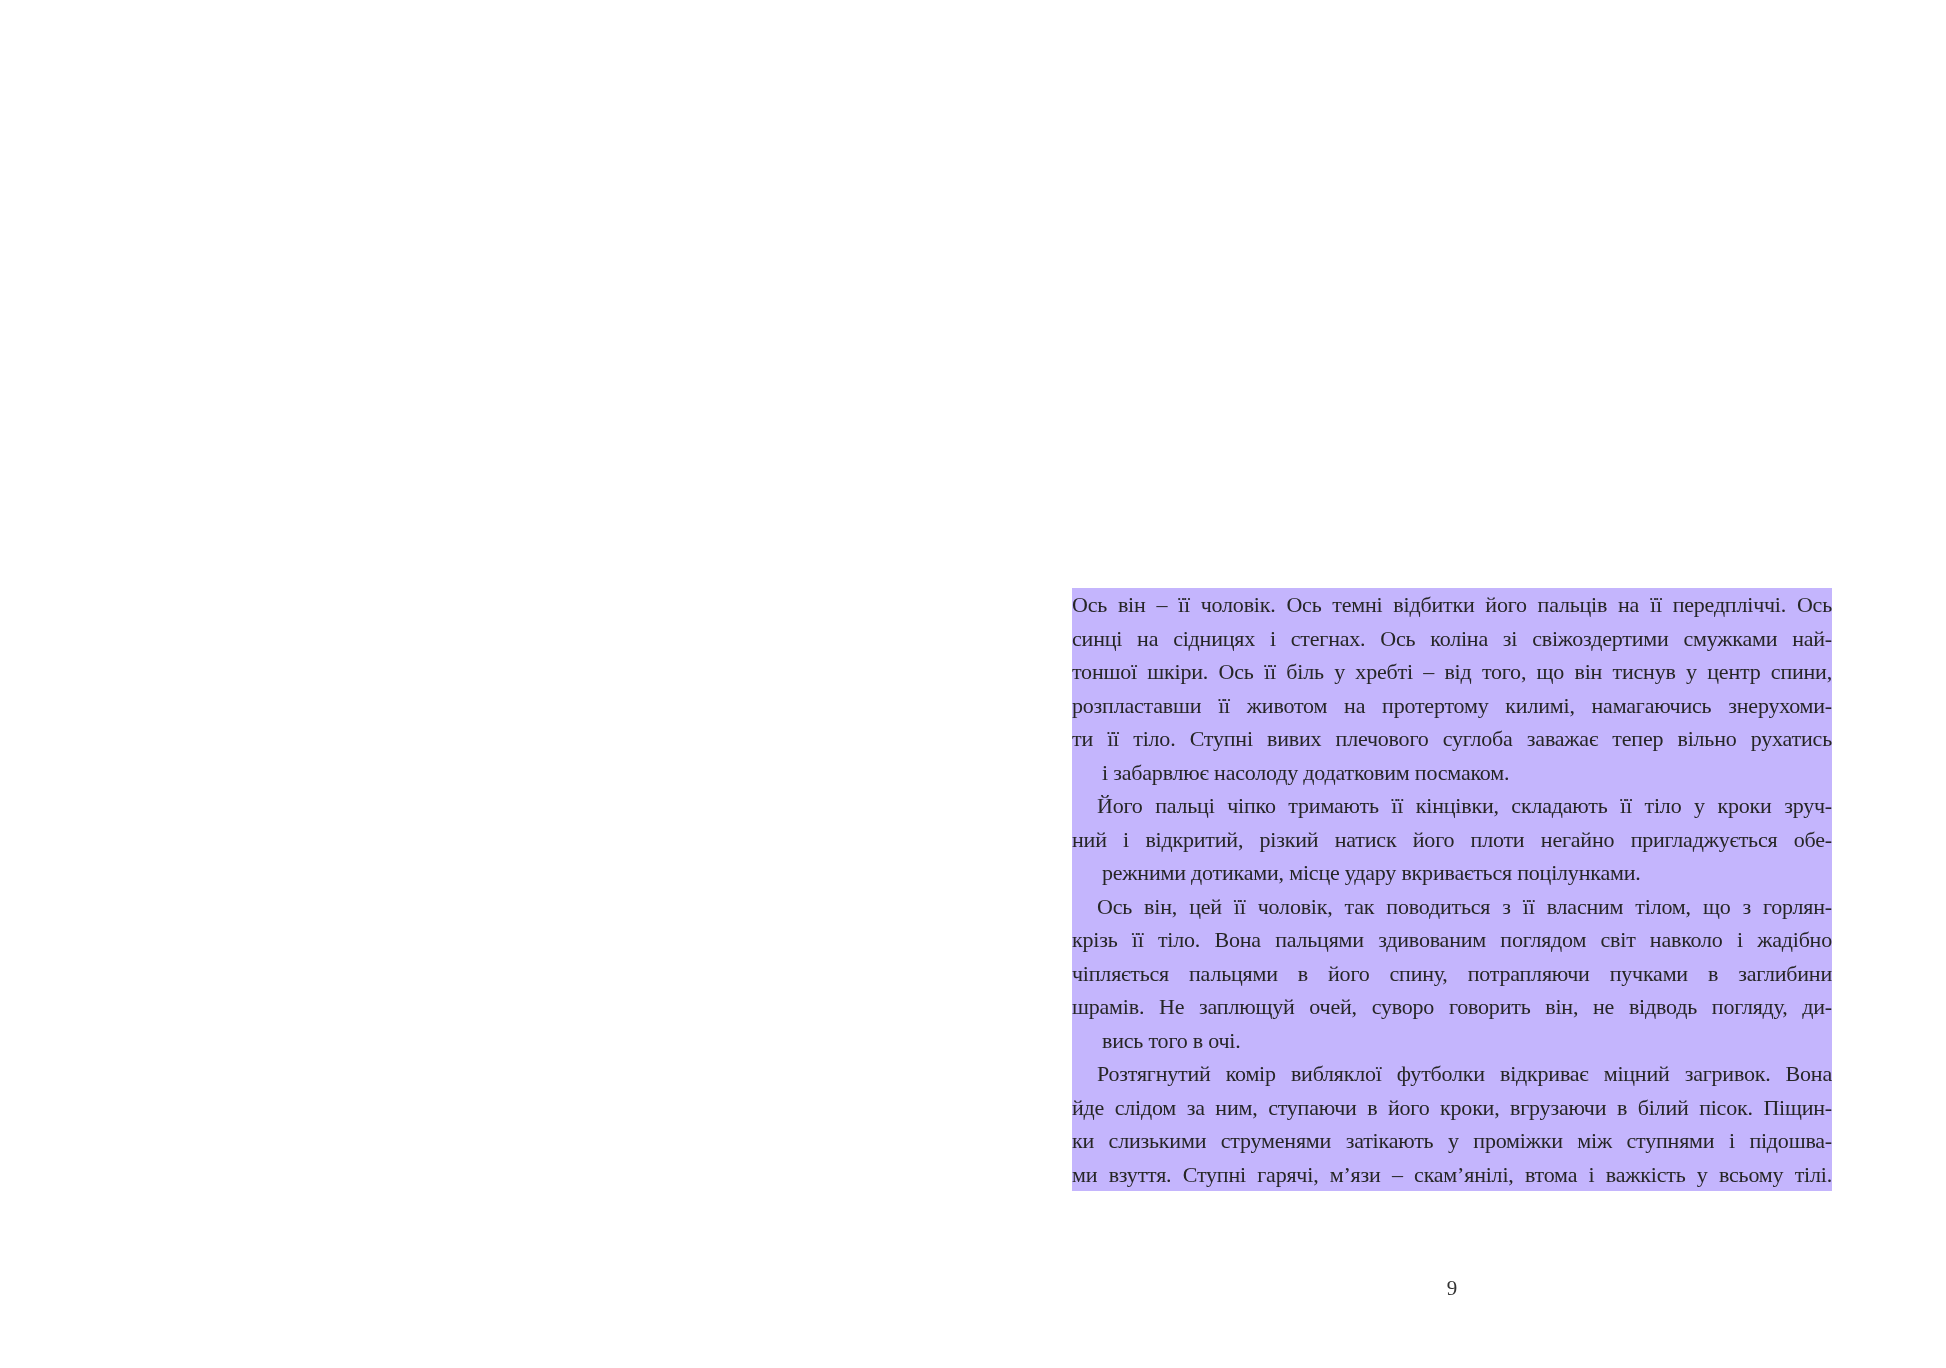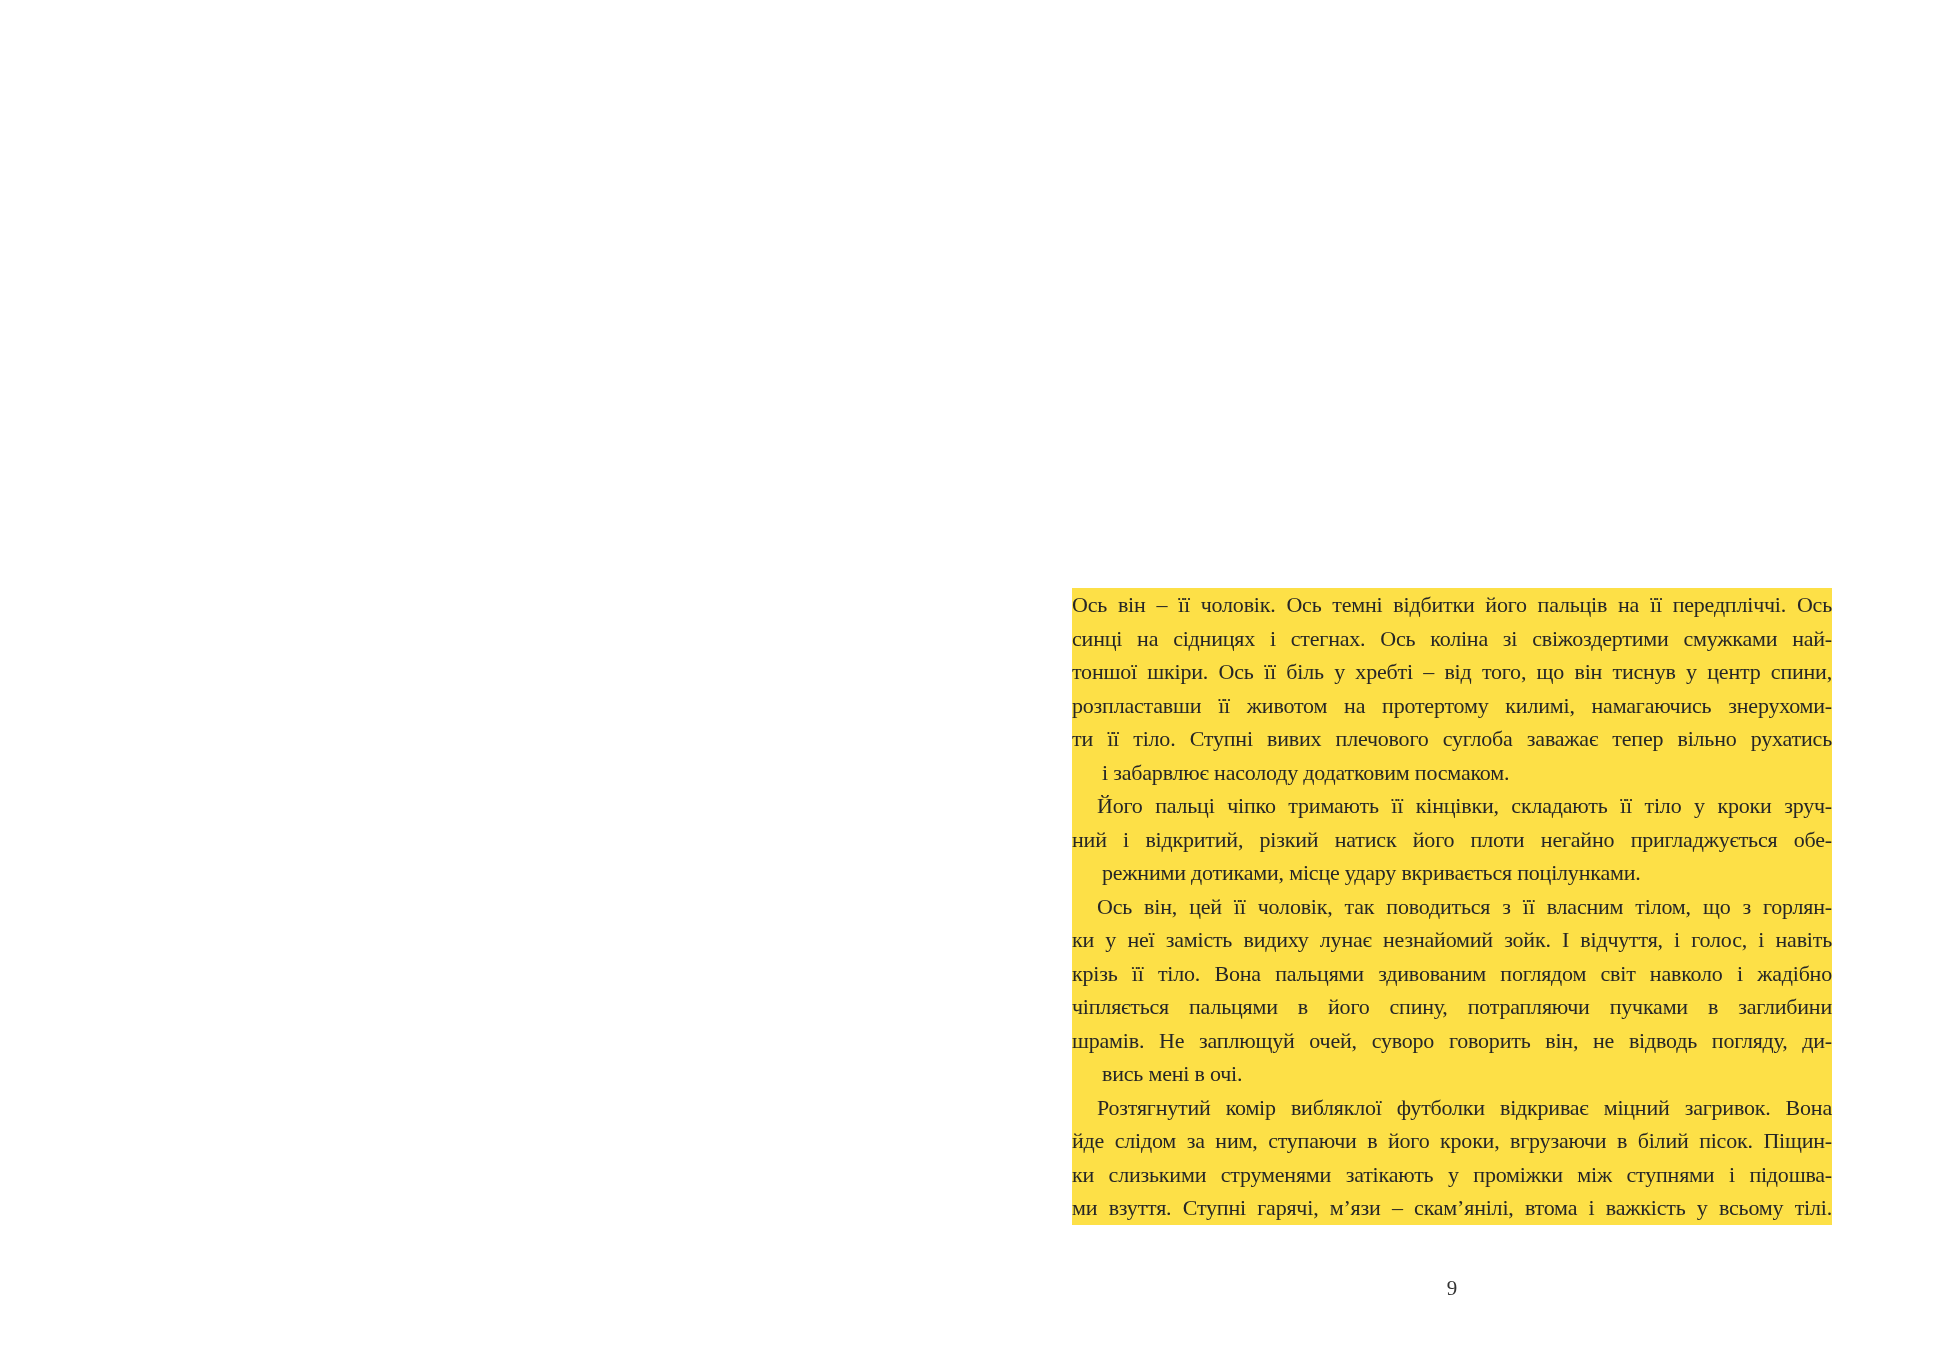--- a/index.html
+++ b/index.html
@@ -15,21 +15,21 @@
     position: absolute;
     left: 973px; top: 0;
     width: 973px; height: 1368px;
     background: #ffffff;
   }
   .text-column {
     position: absolute;
     left: 1072px;
     top: 588px;
     width: 760px;
-    background: #fde047;
+    background: #c4b5fd;
     color: #262626;
     font-size: 22px;
     line-height: 33.5px;
     letter-spacing: -0.2px;
   }
   .para { margin: 0; padding: 0; }
   .ln {
     text-align: justify;
     text-align-last: justify;
     white-space: nowrap;
@@ -63,25 +63,24 @@
         <div class="ln">ти її тіло. Ступні вивих плечового суглоба заважає тепер вільно рухатись</div>
         <div class="ln left">і забарвлює насолоду додатковим посмаком.</div>
       </div>
       <div class="para">
         <div class="ln indent">Його пальці чіпко тримають її кінцівки, складають її тіло у кроки зруч-</div>
         <div class="ln">ний і відкритий, різкий натиск його плоти негайно пригладжується обе-</div>
         <div class="ln left">режними дотиками, місце удару вкривається поцілунками.</div>
       </div>
       <div class="para">
         <div class="ln indent">Ось він, цей її чоловік, так поводиться з її власним тілом, що з горлян-</div>
-        <div class="ln">ки у неї замість видиху лунає незнайомий зойк. І відчуття, і голос, і навіть</div>
         <div class="ln">крізь її тіло. Вона пальцями здивованим поглядом світ навколо і жадібно</div>
         <div class="ln">чіпляється пальцями в його спину, потрапляючи пучками в заглибини</div>
         <div class="ln">шрамів. Не заплющуй очей, суворо говорить він, не відводь погляду, ди-</div>
-        <div class="ln left">вись мені в очі.</div>
+        <div class="ln left">вись того в очі.</div>
       </div>
       <div class="para">
         <div class="ln indent">Розтягнутий комір вибляклої футболки відкриває міцний загривок. Вона</div>
         <div class="ln">йде слідом за ним, ступаючи в його кроки, вгрузаючи в білий пісок. Піщин-</div>
         <div class="ln">ки слизькими струменями затікають у проміжки між ступнями і підошва-</div>
         <div class="ln">ми взуття. Ступні гарячі, м’язи – скам’янілі, втома і важкість у всьому тілі.</div>
       </div>
     </div>
   <div class="page-number">9</div>
 </div>

